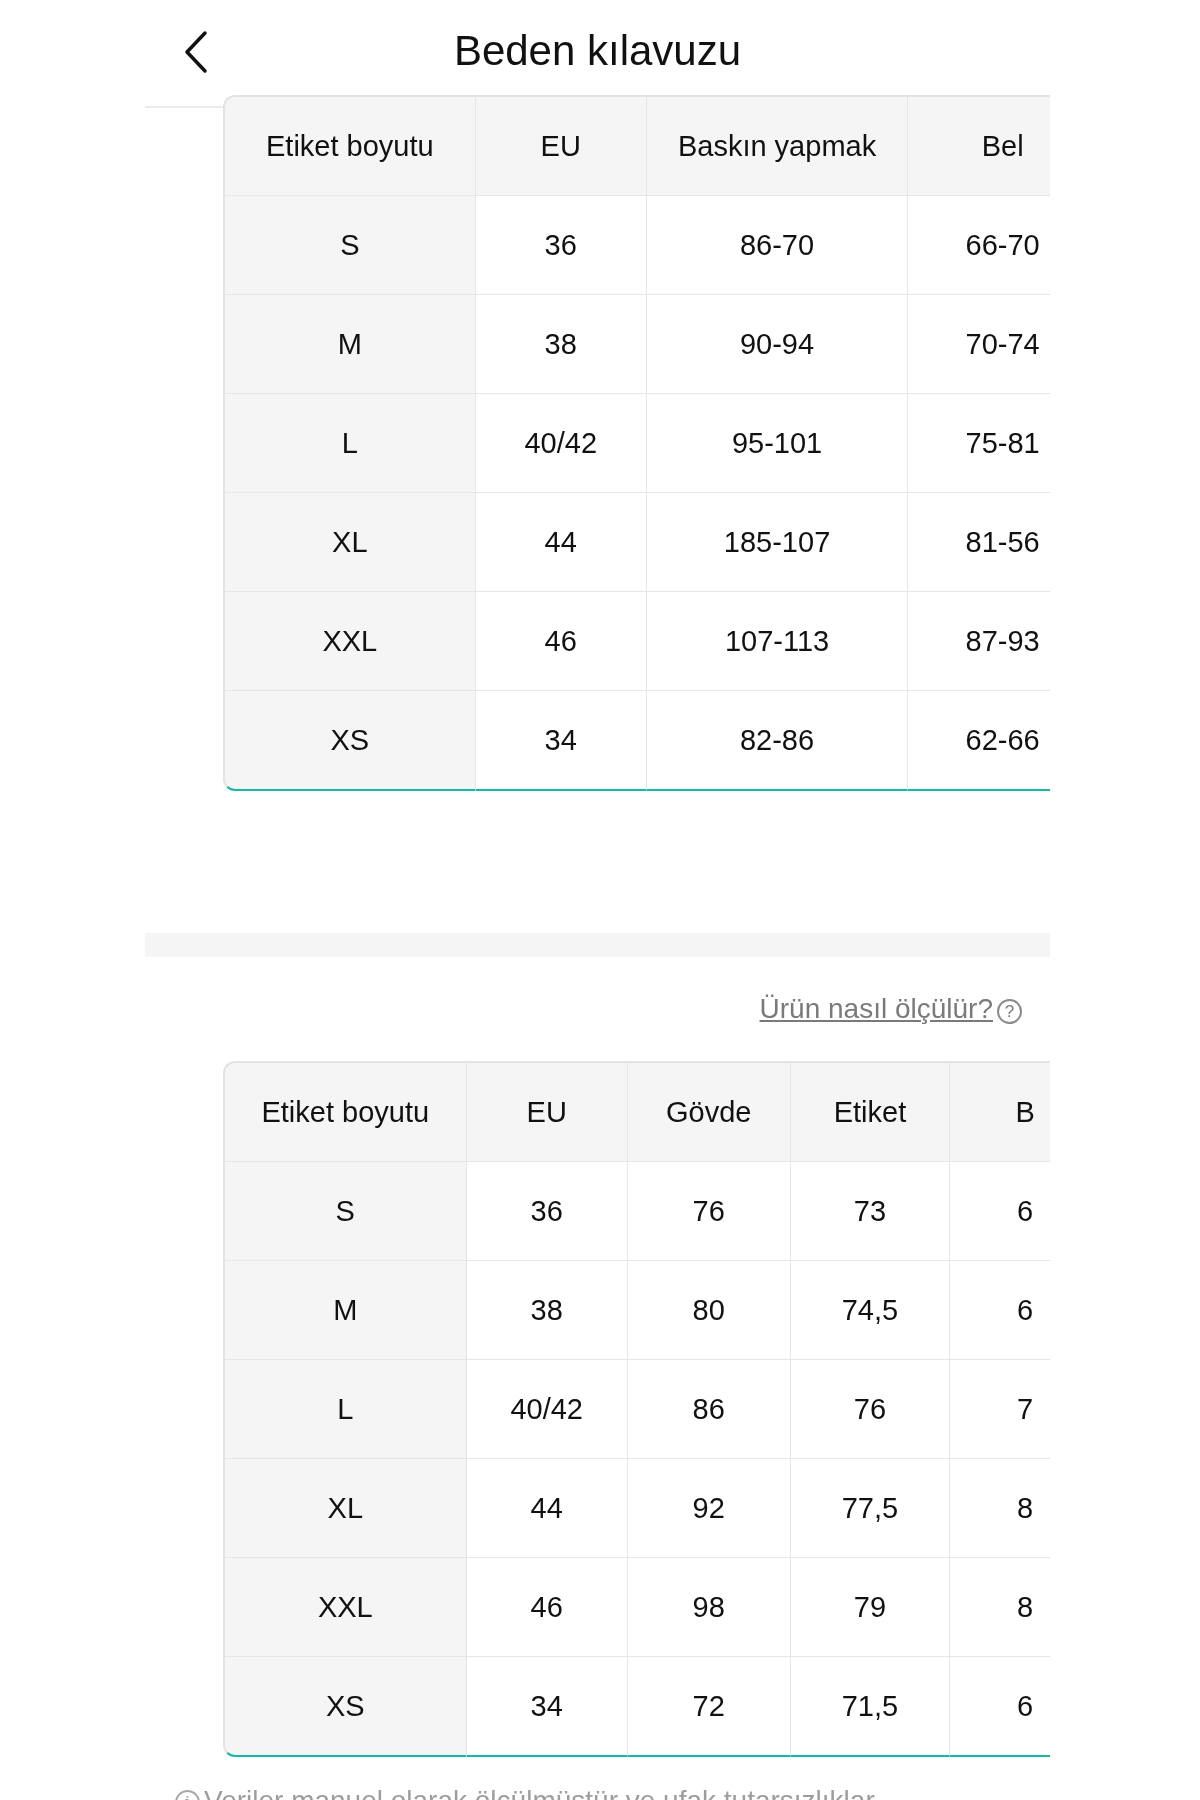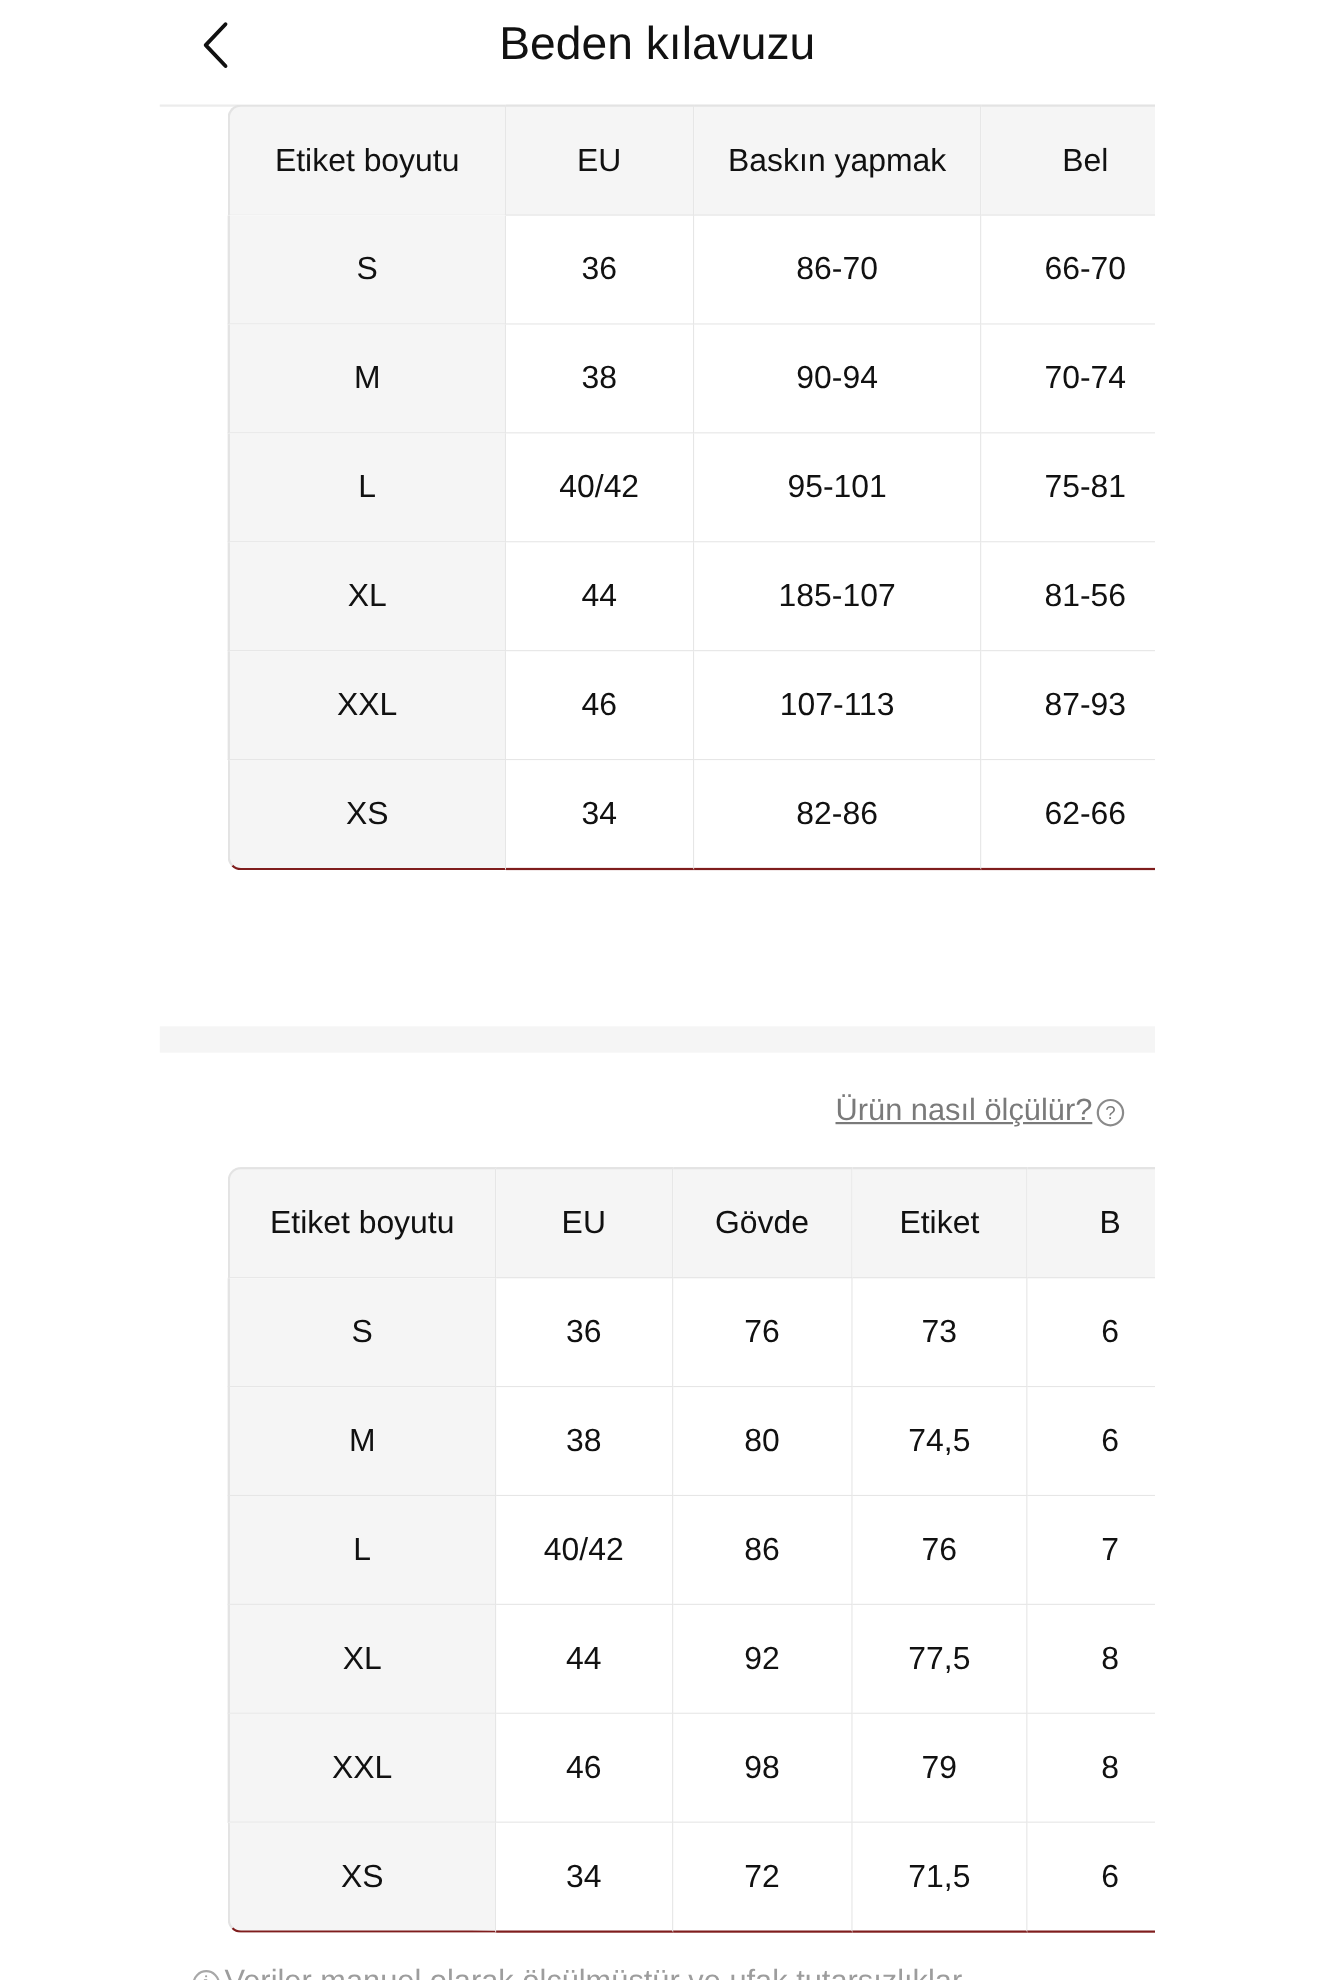--- a/index.html
+++ b/index.html
@@ -2,37 +2,37 @@
 <html><head>
 <meta charset="utf-8">
 <style>
   html, body { margin:0; padding:0; }
   body {
     width:1200px; height:1800px; overflow:hidden; background:#ffffff;
     font-family:"Liberation Sans", "DejaVu Sans", sans-serif; color:#111;
     position:relative;
   }
   .page { position:absolute; left:145px; top:0; width:905px; height:1800px; overflow:hidden; background:#fff; }
-  .header { position:absolute; left:0; top:4px; width:905px; height:91px; border-bottom:2px solid #ececec; }
+  .header { position:absolute; left:0; top:15px; width:905px; height:91px; border-bottom:2px solid #ececec; }
   .back-btn { position:absolute; left:36px; top:14px; width:30px; height:46px; cursor:pointer; }
   .back-btn svg { width:30px; height:46px; display:block; }
   .title { position:absolute; left:0; right:0; top:12px; text-align:center; font-size:42px; line-height:48px; color:#111; }
 
-  .tablewrap { position:absolute; left:30px; overflow:hidden;padding-left:32px; }
+  .tablewrap { position:absolute; left:46px; overflow:hidden;padding-left:32px; }
   table.grid { border-collapse:separate; border-spacing:0; font-size:29px; color:#111; }
   table.grid th, table.grid td {
     height:98px; text-align:center; vertical-align:middle; font-weight:normal;
     border-right:1px solid #e6e6e6; border-bottom:1px solid #e6e6e6; padding:0; white-space:nowrap;
   }
   table.grid th { background:#f5f5f5; }
   table.grid td.first { background:#f5f5f5; }
   table.grid tr th:first-child, table.grid tr td:first-child { border-left:2px solid #e3e3e3; }
   table.grid tr:first-child th { border-top:2px solid #e3e3e3; }
   table.grid tr:first-child th:first-child { border-top-left-radius:12px; }
-  table.grid tr:last-child td { border-bottom:2px solid #7f1d1d; }
+  table.grid tr:last-child td { border-bottom:2px solid #14b8a6; }
   table.grid tr:last-child td:first-child { border-bottom-left-radius:12px; }
 
   #t1 { top:95px; width:875px; height:702px; }
   #t2 { top:1061px; width:878px; height:702px; }
 
   .note { position:absolute; left:30px; font-size:28px; line-height:38px; color:#9d9d9d; width:800px; }
   .note .ico { display:inline-block; width:25px; height:25px; border:2px solid #a8a8a8; border-radius:50%; box-sizing:border-box; text-align:center; font-size:17px; line-height:21px; font-family:"DejaVu Serif", serif; color:#a0a0a0; vertical-align:2px; margin-right:4px; }
   #note1 { top:812px; }
   #note2 { top:1782px; }
 

